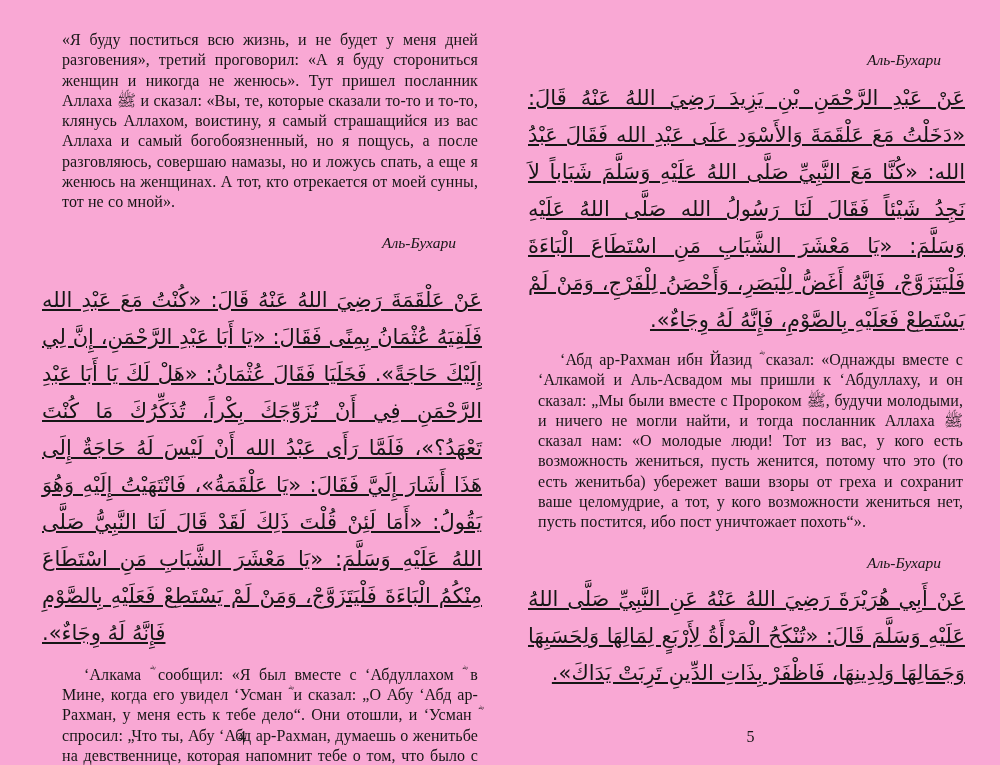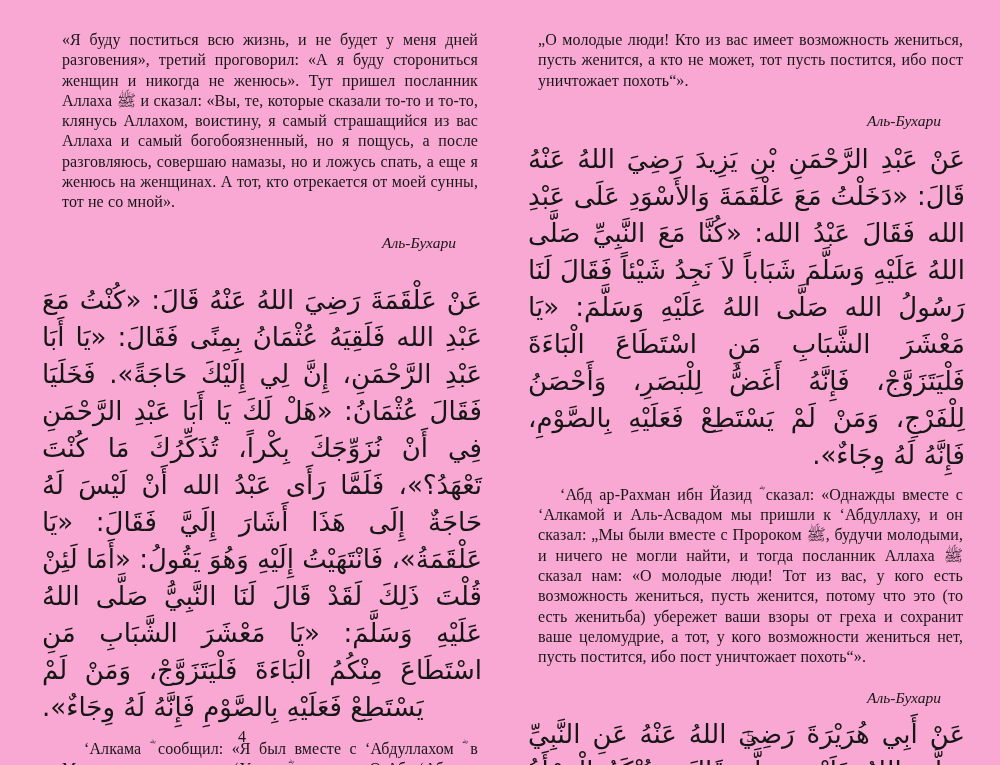--- a/index.html
+++ b/index.html
@@ -52,23 +52,24 @@
     line-height: 22px;
   }
   .mt-h2 { margin-top: 10px; }
   .mt-h3 { margin-top: 12px; }
   .mt-h4 { margin-top: 11px; }
 
   .arabic {
     direction: rtl;
     unicode-bidi: embed;
     font-family: "DejaVu Sans", "Liberation Serif", serif;
-    font-size: 26px;
+    font-size: 21px;
     line-height: 37px;
     text-align: justify;
+    text-decoration: underline;
   }
   .arabic.last-left  { text-align-last: left; margin-top: 29px; }
   .arabic.last-right { text-align-last: right; }
 
   .arabic-left  { margin: 9px -4px 0 -20px; }
   .arabic-3     { margin: 10px -2px 0 -10px; }
   .arabic-4     { margin: 8px -2px 0 -10px; }
 
   .mt-p2-left  { margin-top: 13px; }
   .mt-p2-right { margin-top: 11px; }
@@ -89,21 +90,20 @@
 <div class="spread">
 
   <section class="page page-left">
     <p class="body-text">«Я буду поститься всю жизнь, и не будет у меня дней разговения», третий проговорил: «А я буду сторониться женщин и никогда не женюсь». Тут пришел посланник Аллаха ﷺ и сказал: «Вы, те, которые сказали то-то и то-то, клянусь Аллахом, воистину, я самый страшащийся из вас Аллаха и самый богобоязненный, но я пощусь, а после разговляюсь, совершаю намазы, но и ложусь спать, а еще я женюсь на женщинах. А тот, кто отрекается от моей сунны, тот не со мной».</p>
     <p class="source">Аль-Бухари</p>
     <p class="arabic arabic-left last-left" dir="rtl" lang="ar">عَنْ عَلْقَمَةَ رَضِيَ اللهُ عَنْهُ قَالَ: «كُنْتُ مَعَ عَبْدِ الله فَلَقِيَهُ عُثْمَانُ بِمِنًى فَقَالَ: «يَا أَبَا عَبْدِ الرَّحْمَنِ، إِنَّ لِي إِلَيْكَ حَاجَةً». فَخَلَيَا فَقَالَ عُثْمَانُ: «هَلْ لَكَ يَا أَبَا عَبْدِ الرَّحْمَنِ فِي أَنْ نُزَوِّجَكَ بِكْراً، تُذَكِّرُكَ مَا كُنْتَ تَعْهَدُ؟»، فَلَمَّا رَأَى عَبْدُ الله أَنْ لَيْسَ لَهُ حَاجَةٌ إِلَى هَذَا أَشَارَ إِلَيَّ فَقَالَ: «يَا عَلْقَمَةُ»، فَانْتَهَيْتُ إِلَيْهِ وَهُوَ يَقُولُ: «أَمَا لَئِنْ قُلْتَ ذَلِكَ لَقَدْ قَالَ لَنَا النَّبِيُّ صَلَّى اللهُ عَلَيْهِ وَسَلَّمَ: «يَا مَعْشَرَ الشَّبَابِ مَنِ اسْتَطَاعَ مِنْكُمُ الْبَاءَةَ فَلْيَتَزَوَّجْ، وَمَنْ لَمْ يَسْتَطِعْ فَعَلَيْهِ بِالصَّوْمِ فَإِنَّهُ لَهُ وِجَاءٌ».</p>
     <p class="body-text indent mt-p2-left">‘Алкама ؓ сообщил: «Я был вместе с ‘Абдуллахом ؓ в Мине, когда его увидел ‘Усман ؓ и сказал: „О Абу ‘Абд ар-Рахман, у меня есть к тебе дело“. Они отошли, и ‘Усман ؓ спросил: „Что ты, Абу ‘Абд ар-Рахман, думаешь о женитьбе на девственнице, которая напомнит тебе о том, что было с тобою?“ И, когда ‘Абдуллах понял, что ему это не нужно, он подозвал меня, окликнув: „Эй, ‘Алкама“. Я подошел к нему, и он припомнил слова Пророка ﷺ:</p>
   </section>
 
   <section class="page page-right">
-    <p class="body-text">„О молодые люди! Кто из вас имеет возможность жениться, пусть женится, а кто не может, тот пусть постится, ибо пост уничтожает похоть“».</p>
     <p class="source">Аль-Бухари</p>
     <p class="arabic arabic-3 last-right" dir="rtl" lang="ar">عَنْ عَبْدِ الرَّحْمَنِ بْنِ يَزِيدَ رَضِيَ اللهُ عَنْهُ قَالَ: «دَخَلْتُ مَعَ عَلْقَمَةَ وَالأَسْوَدِ عَلَى عَبْدِ الله فَقَالَ عَبْدُ الله: «كُنَّا مَعَ النَّبِيِّ صَلَّى اللهُ عَلَيْهِ وَسَلَّمَ شَبَاباً لاَ نَجِدُ شَيْئاً فَقَالَ لَنَا رَسُولُ الله صَلَّى اللهُ عَلَيْهِ وَسَلَّمَ: «يَا مَعْشَرَ الشَّبَابِ مَنِ اسْتَطَاعَ الْبَاءَةَ فَلْيَتَزَوَّجْ، فَإِنَّهُ أَغَضُّ لِلْبَصَرِ، وَأَحْصَنُ لِلْفَرْجِ، وَمَنْ لَمْ يَسْتَطِعْ فَعَلَيْهِ بِالصَّوْمِ، فَإِنَّهُ لَهُ وِجَاءٌ».</p>
     <p class="body-text indent mt-p2-right">‘Абд ар-Рахман ибн Йазид ؓ сказал: «Однажды вместе с ‘Алкамой и Аль-Асвадом мы пришли к ‘Абдуллаху, и он сказал: „Мы были вместе с Пророком ﷺ, будучи молодыми, и ничего не могли найти, и тогда посланник Аллаха ﷺ сказал нам: «О молодые люди! Тот из вас, у кого есть возможность жениться, пусть женится, потому что это (то есть женитьба) убережет ваши взоры от греха и сохранит ваше целомудрие, а тот, у кого возможности жениться нет, пусть постится, ибо пост уничтожает похоть“».</p>
     <p class="source">Аль-Бухари</p>
     <p class="arabic arabic-4 last-right" dir="rtl" lang="ar">عَنْ أَبِي هُرَيْرَةَ رَضِيَ اللهُ عَنْهُ عَنِ النَّبِيِّ صَلَّى اللهُ عَلَيْهِ وَسَلَّمَ قَالَ: «تُنْكَحُ الْمَرْأَةُ لِأَرْبَعٍ لِمَالِهَا وَلِحَسَبِهَا وَجَمَالِهَا وَلِدِينِهَا، فَاظْفَرْ بِذَاتِ الدِّينِ تَرِبَتْ يَدَاكَ».</p>
   </section>
 
   <div class="pagenum pagenum-left">4</div>
   <div class="pagenum pagenum-right">5</div>
 

